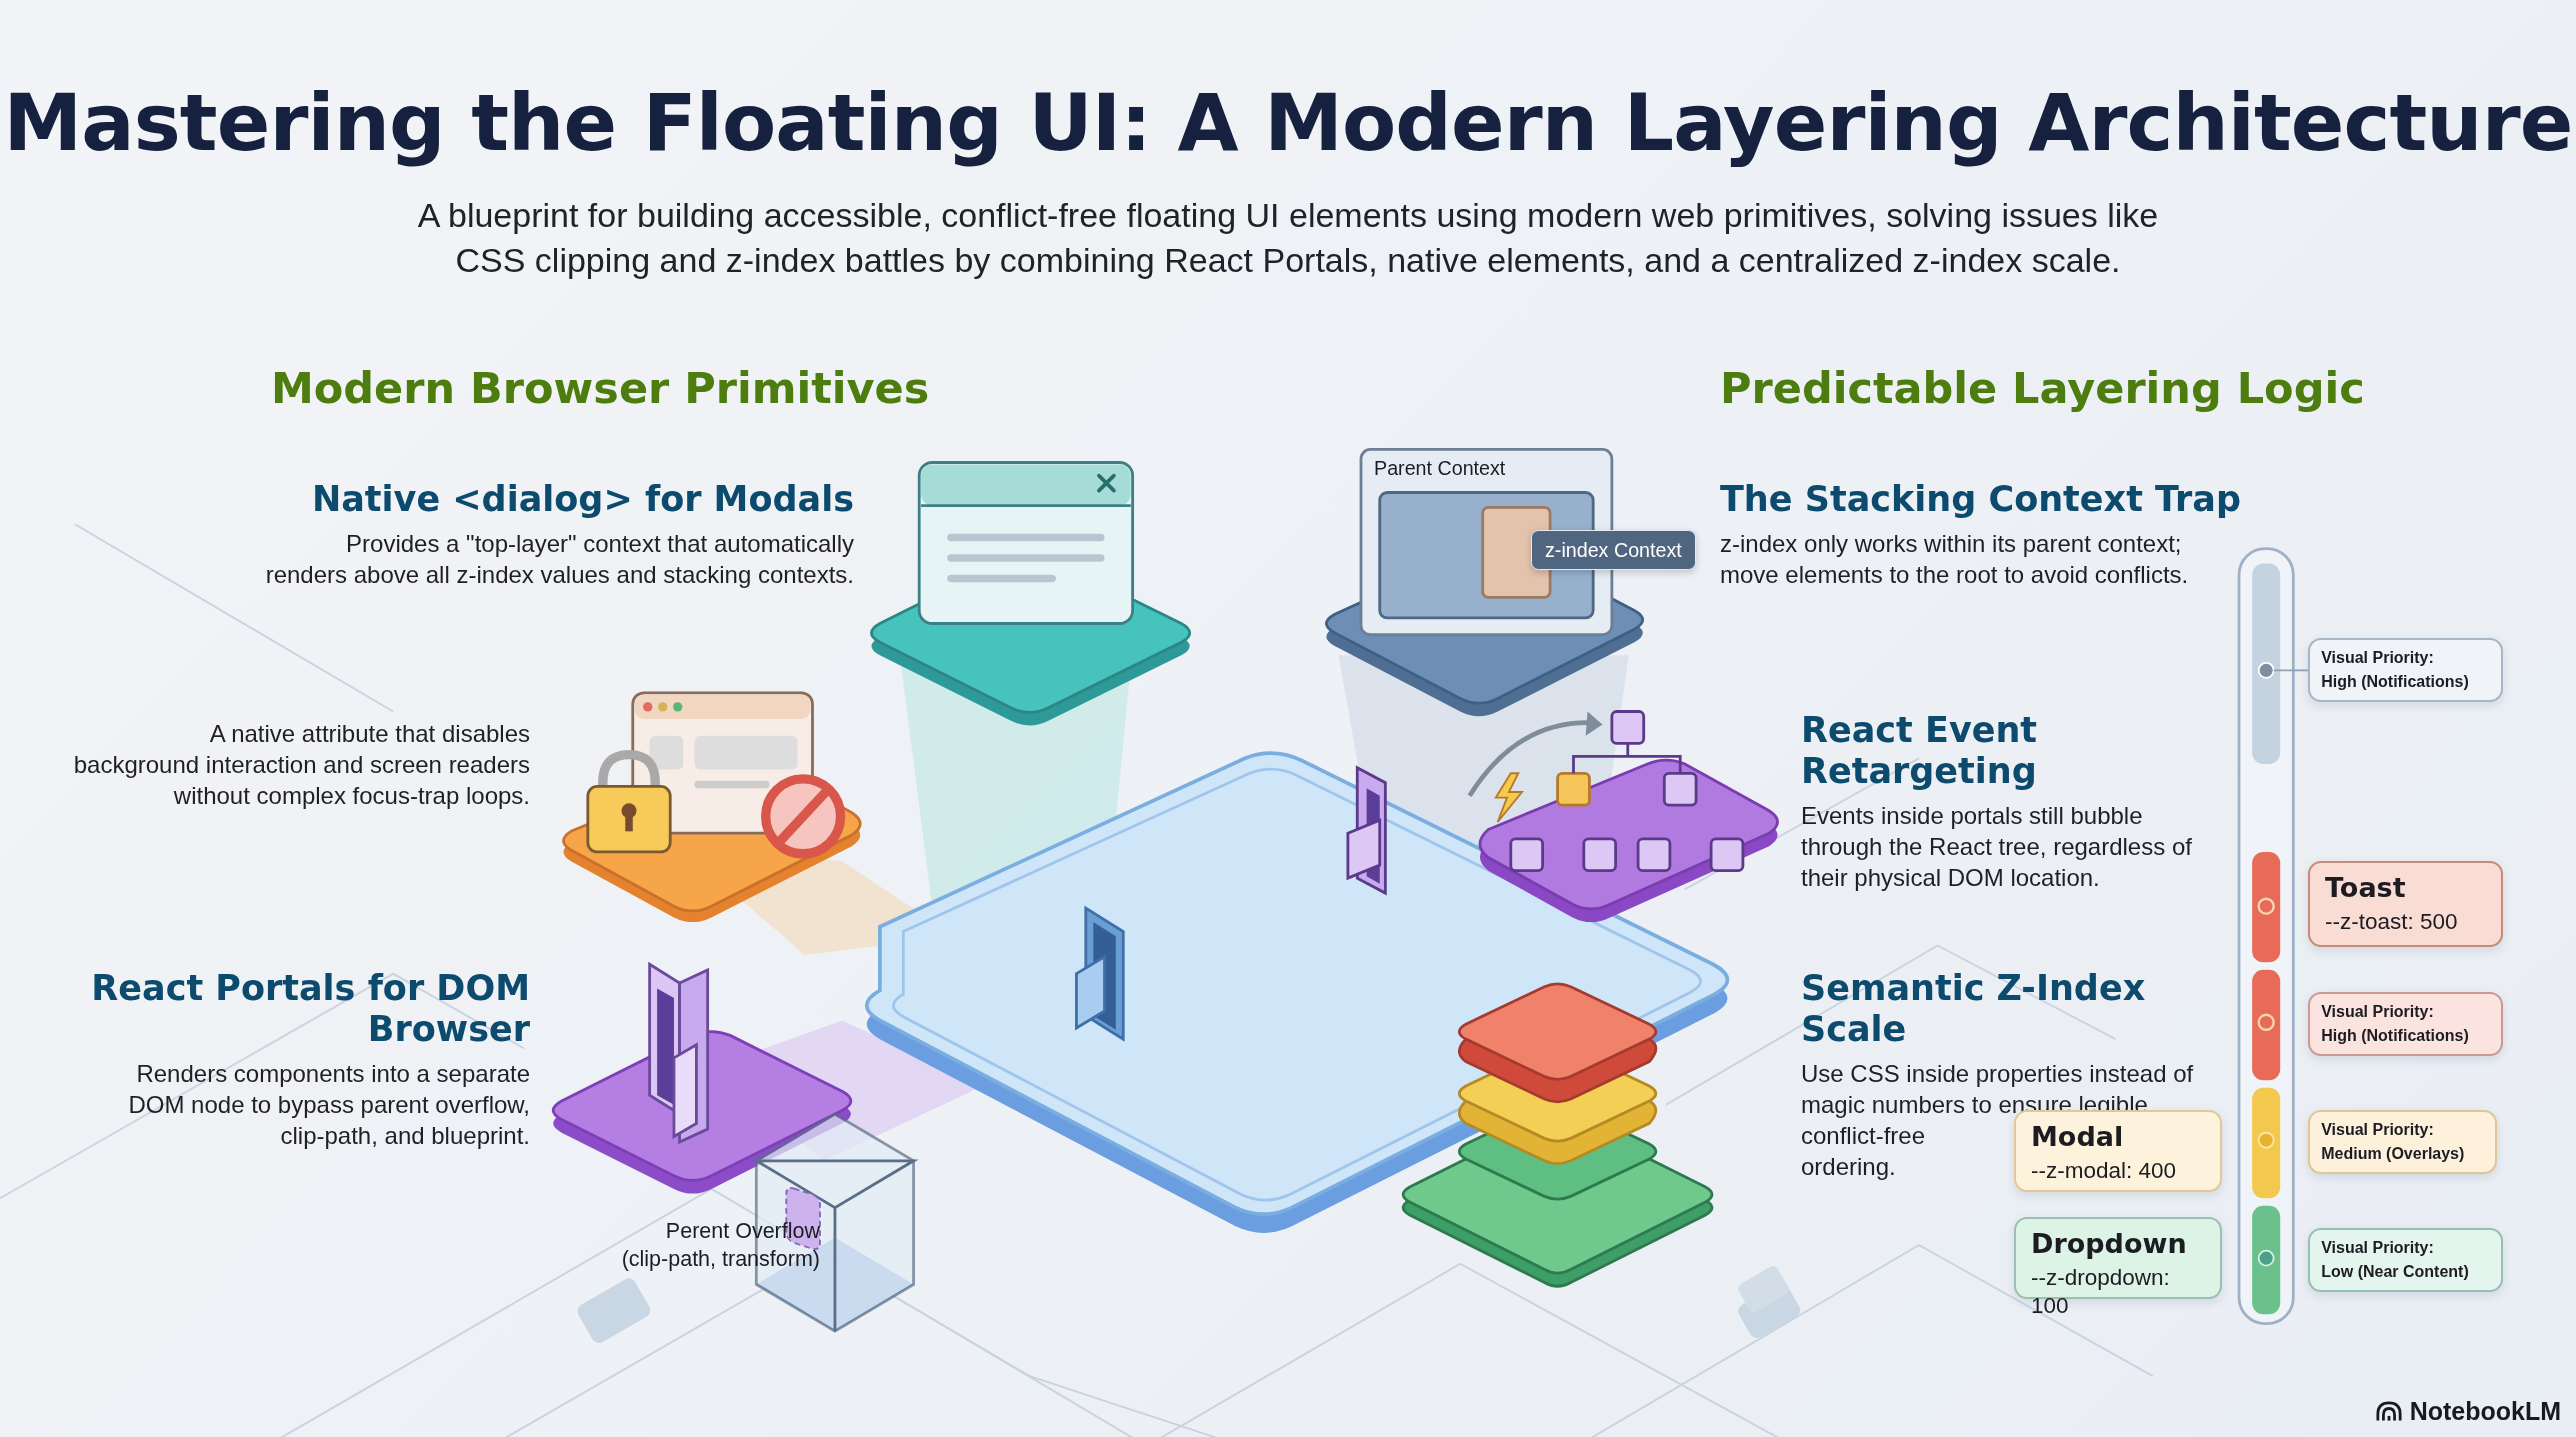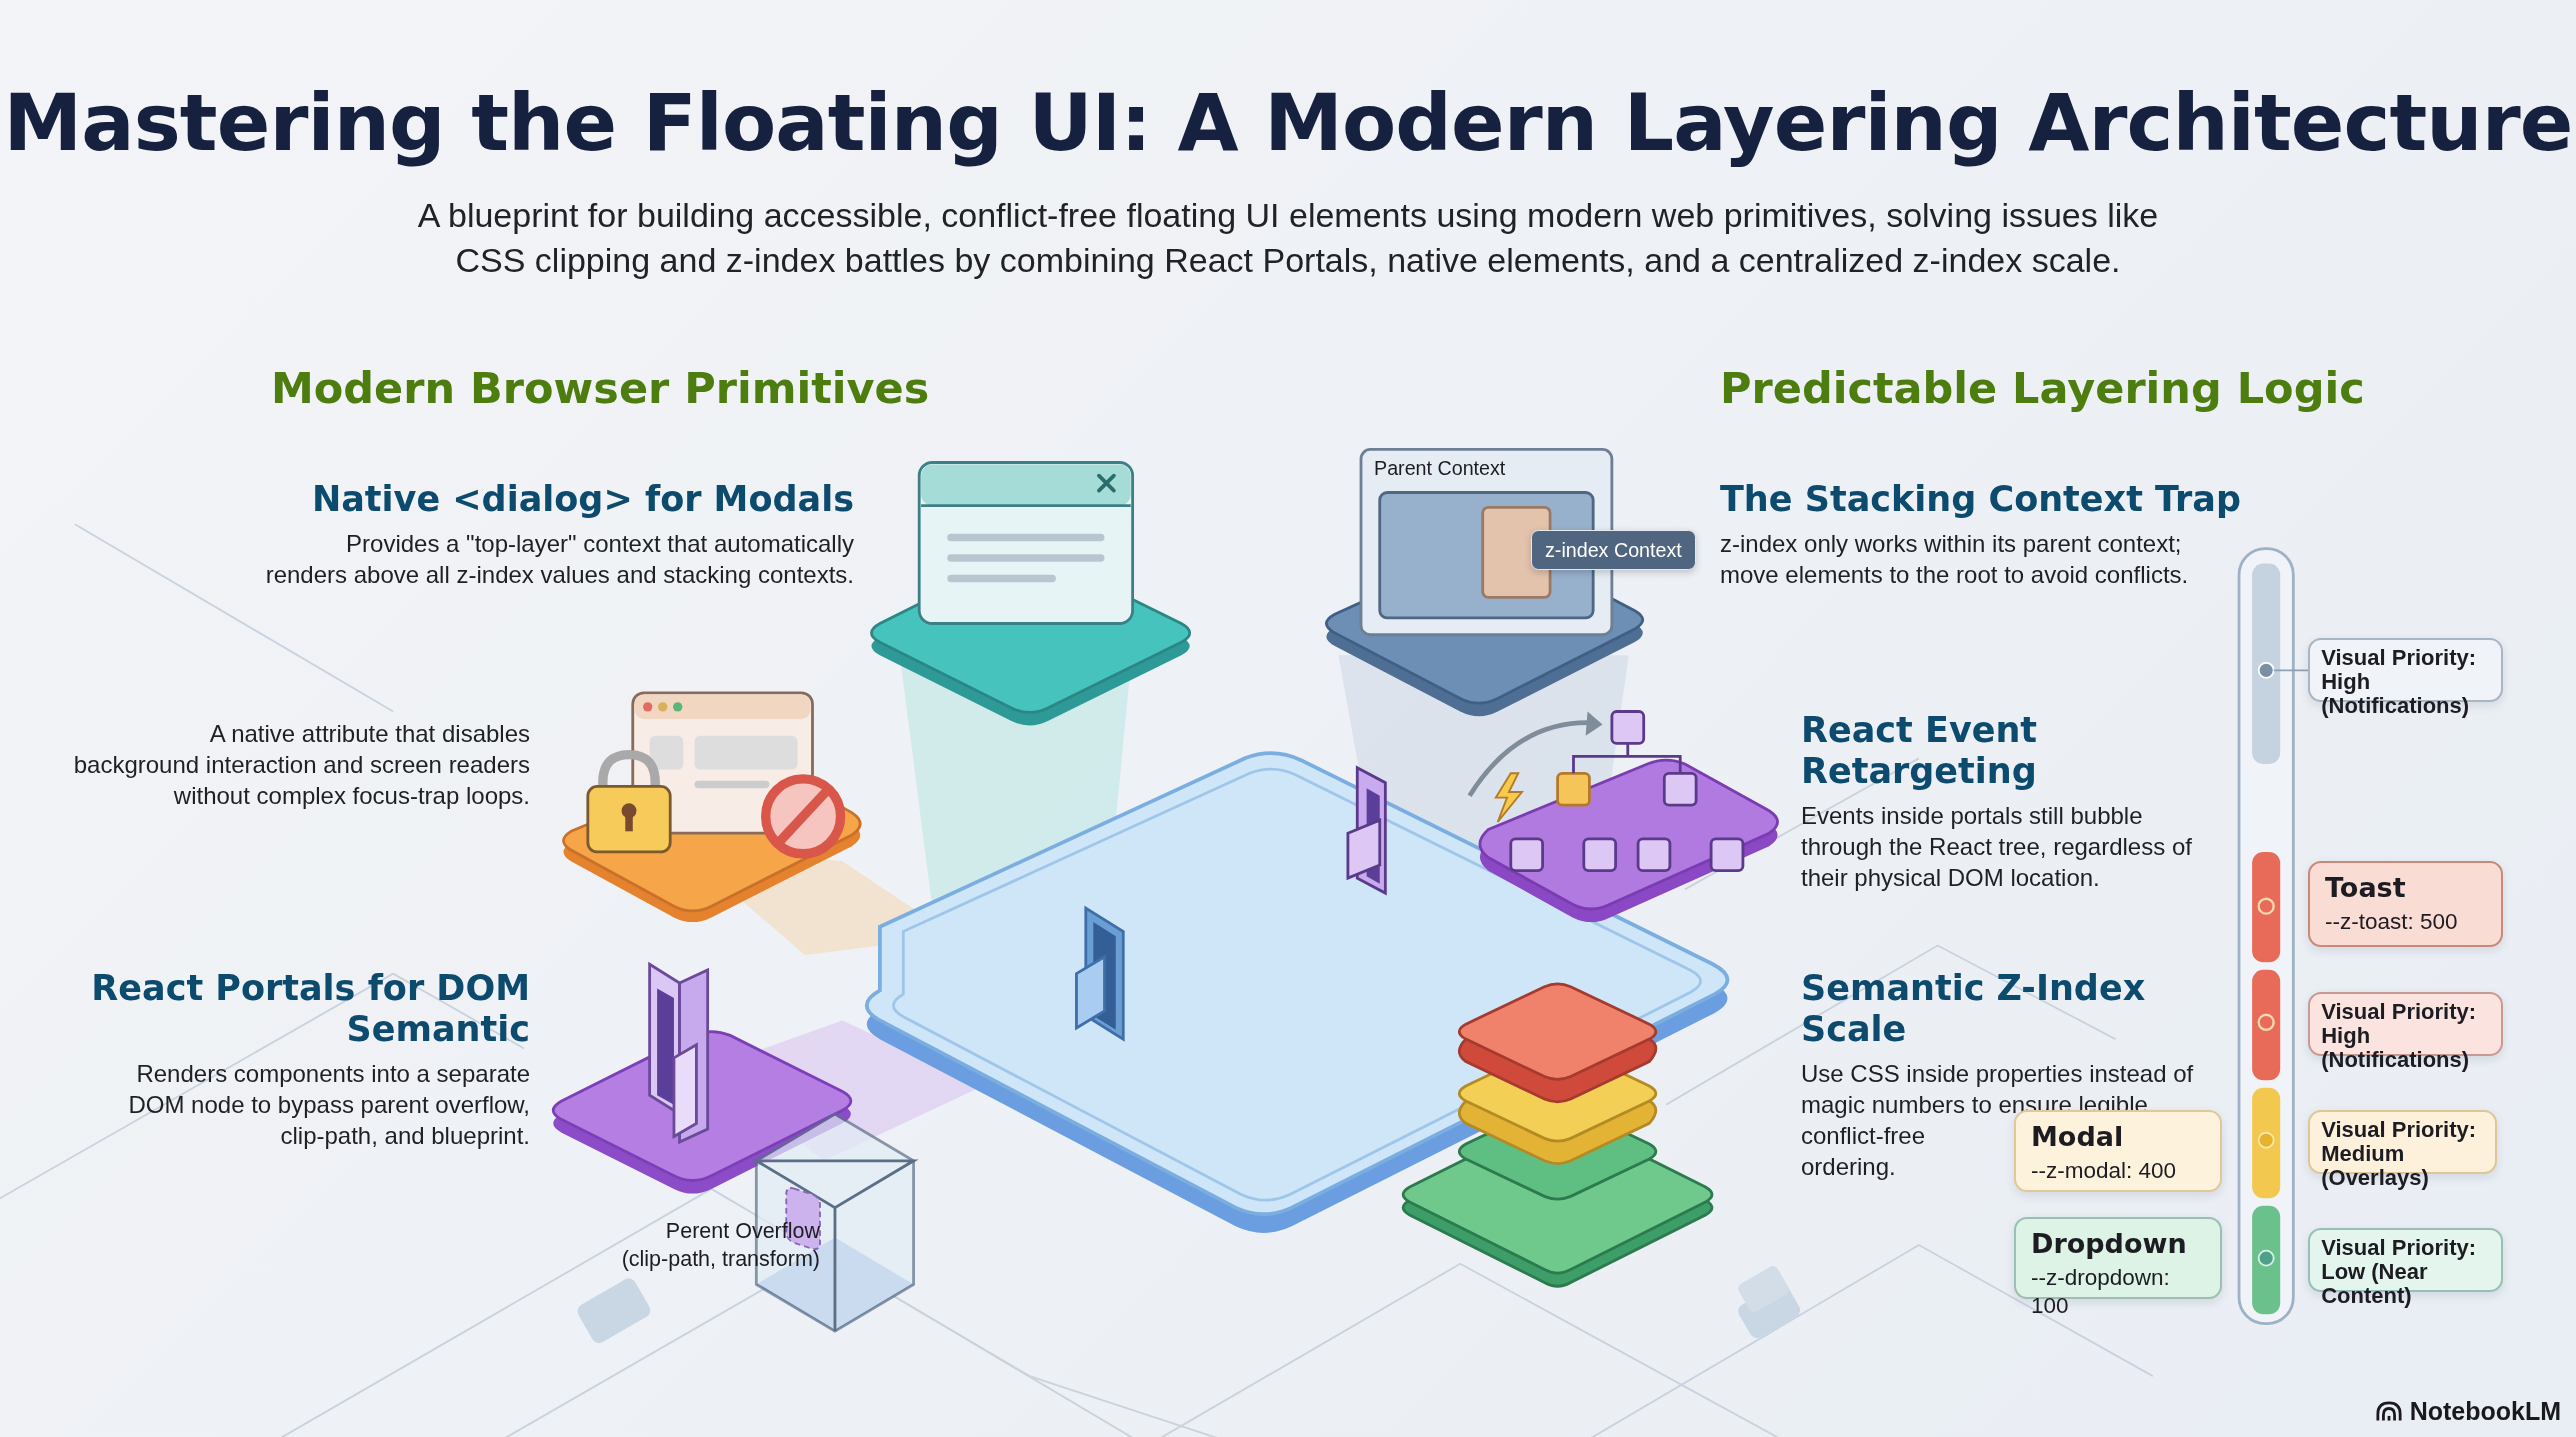--- a/index.html
+++ b/index.html
@@ -30,21 +30,21 @@
   .item-desc { font-size: 24px; line-height: 31px; color: #1f1f24; margin-top: 7.5px; }
   .right-align { text-align: right; }
   .grid-line { stroke: #c9d3df; stroke-width: 2; fill: none; }
   .bubble {
     position: absolute; border: 2.8px solid; border-radius: 13px;
     box-shadow: 0 3.7px 9.4px rgba(40,60,90,0.12);
     padding: 9.4px 15px; box-sizing: border-box;
   }
   .bubble .b-title { font-family: "DejaVu Sans", sans-serif; font-weight: bold; font-size: 27px; line-height: 32px; }
   .bubble .b-sub { font-size: 22.5px; line-height: 28px; margin-top: 3.7px; }
-  .vp-bubble .vp-text { font-size: 22px; line-height: 24px; color: #1c1c22; font-weight: bold; font-family: "Liberation Sans", sans-serif; }
+  .vp-bubble .vp-text { font-size: 16px; line-height: 24px; color: #1c1c22; font-weight: bold; font-family: "Liberation Sans", sans-serif; }
   .footer-logo { right: 15px; bottom: 12px; font-size: 25px; font-weight: bold; color: #1a1a1e; display: flex; align-items: center; gap: 7.5px; }
 </style>
 </head>
 <body>
 
 <svg class="abs" style="left:0;top:0" width="2576" height="1438" viewBox="0 0 2752 1536">
   <path class="grid-line" d="M0 1280 L420 1040 L560 1120"></path>
   <path class="grid-line" d="M300 1536 L760 1270 L1100 1470 L1300 1536"></path>
   <path class="grid-line" d="M540 1536 L880 1340 L1210 1536"></path>
   <path class="grid-line" d="M1240 1536 L1560 1350 L1900 1536"></path>
@@ -78,21 +78,21 @@
   <div class="item-desc">
     <div>A native attribute that disables</div>
     <div>background interaction and screen readers</div>
     <div>without complex focus-trap loops.</div>
   </div>
 </div>
 
 <div class="abs right-align" style="right:2046px;top:968px;width:524px;">
   <div class="item-title">
     <div>React Portals for DOM</div>
-    <div>Semantic</div>
+    <div>Browser</div>
   </div>
   <div class="item-desc">
     <div>Renders components into a separate</div>
     <div>DOM node to bypass parent overflow,</div>
     <div>clip-path, and blueprint.</div>
   </div>
 </div>
 
 <div class="abs" style="left:1720px;top:479px;width:524px;">
   <div class="item-title">The Stacking Context Trap</div>

